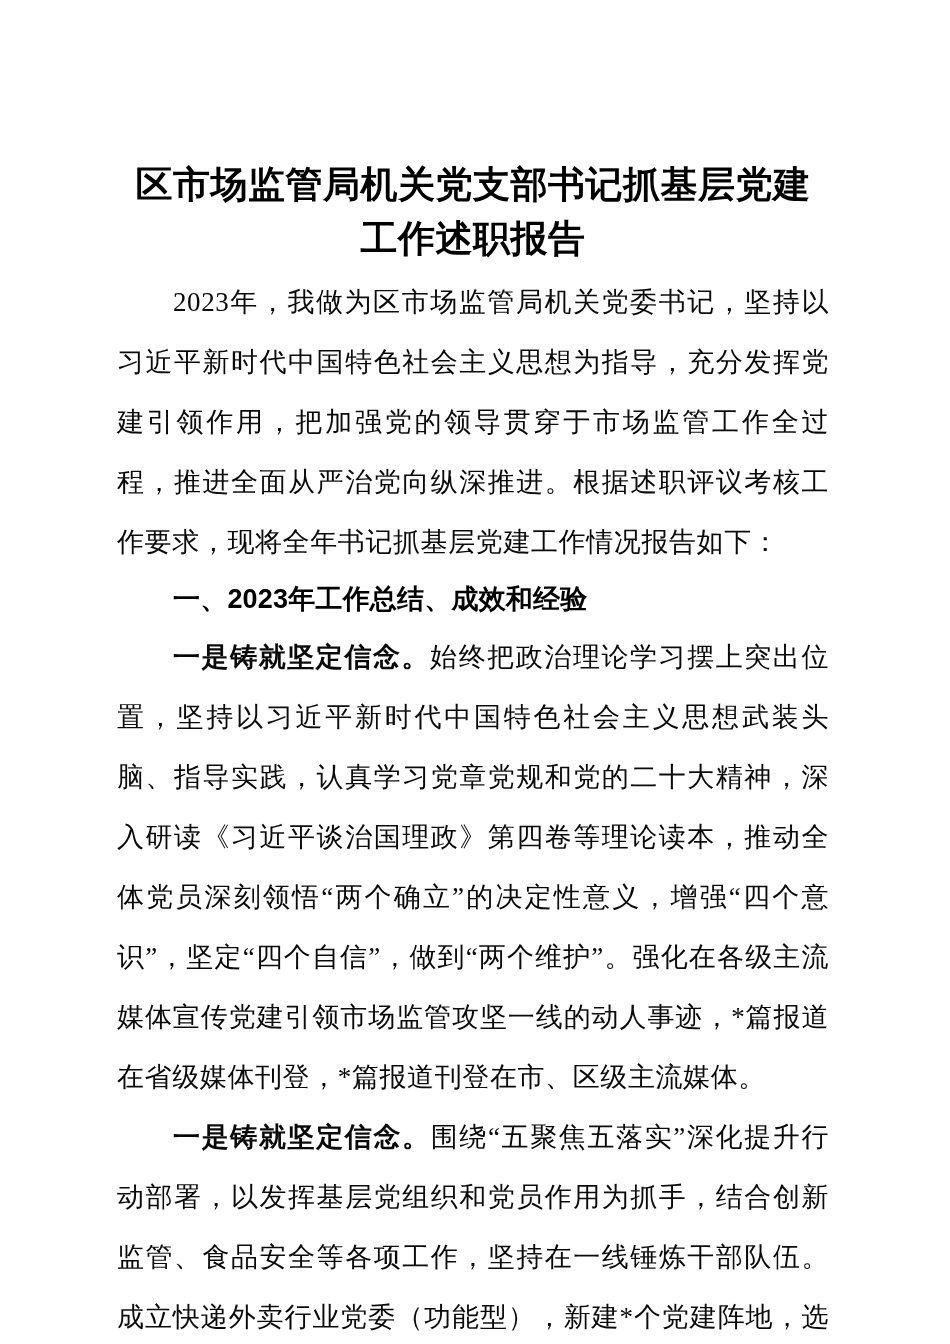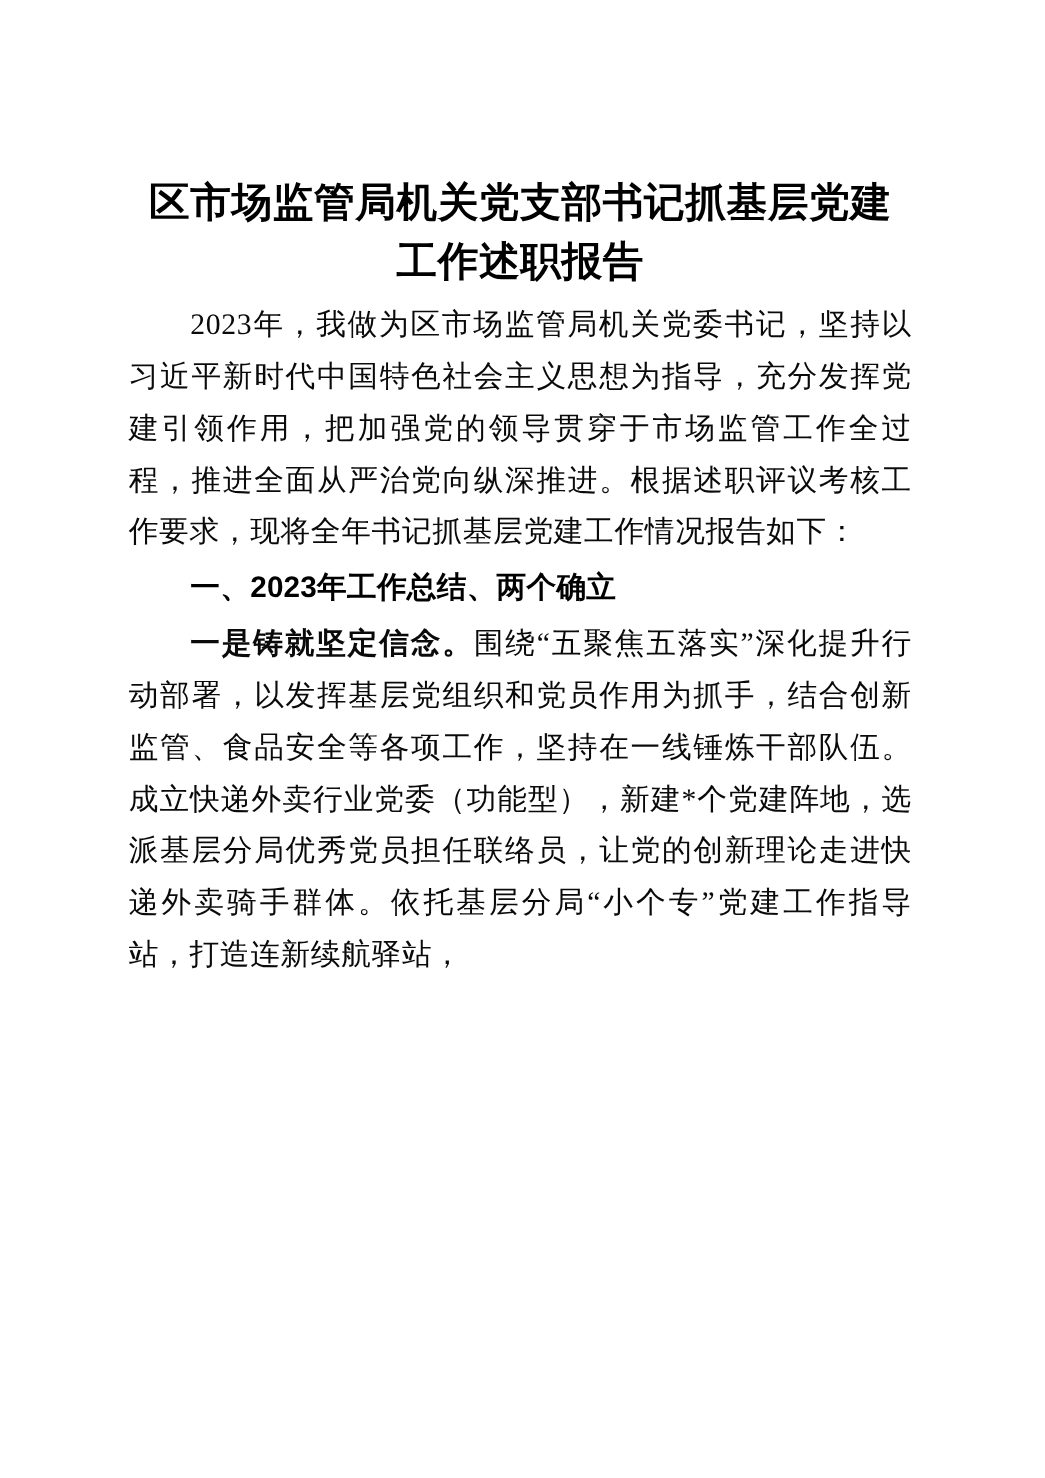--- a/index.html
+++ b/index.html
@@ -48,21 +48,21 @@
     left: 117px;
     top: 272px;
     width: 712px;
   }
 
   p.para {
     margin: 0;
     padding: 0;
     font-family: "Liberation Serif", "DejaVu Serif", serif;
     font-size: 27px;
-    line-height: 47px;
+    line-height: 60px;
     text-align: justify;
     text-align-last: left;
     text-justify: inter-character;
     text-indent: 56px;
     letter-spacing: 0.6px;
     color: #0a0a0a;
     word-break: break-all;
   }
 
   h2.section-heading {
@@ -88,21 +88,24 @@
 <div class="page">
 
   <h1 class="doc-title">区市场监管局机关党支部书记抓基层党建工作述职报告</h1>
 
   <div class="body-block">
 
     <p class="para">
       <span class="lead"></span><span>2023年，我做为区市场监管局机关党委书记，坚持以习近平新时代中国特色社会主义思想为指导，充分发挥党建引领作用，把加强党的领导贯穿于市场监管工作全过程，推进全面从严治党向纵深推进。根据述职评议考核工作要求，现将全年书记抓基层党建工作情况报告如下：</span>
     </p>
 
-    <h2 class="section-heading">一、2023年工作总结、两个确立</h2>
+    <h2 class="section-heading">一、2023年工作总结、成效和经验</h2>
 
+    <p class="para">
+      <span class="lead">一是铸就坚定信念。</span><span>始终把政治理论学习摆上突出位置，坚持以习近平新时代中国特色社会主义思想武装头脑、指导实践，认真学习党章党规和党的二十大精神，深入研读《习近平谈治国理政》第四卷等理论读本，推动全体党员深刻领悟“两个确立”的决定性意义，增强“四个意识”，坚定“四个自信”，做到“两个维护”。强化在各级主流媒体宣传党建引领市场监管攻坚一线的动人事迹，*篇报道在省级媒体刊登，*篇报道刊登在市、区级主流媒体。</span>
+    </p>
 
     <p class="para">
       <span class="lead">一是铸就坚定信念。</span><span>围绕“五聚焦五落实”深化提升行动部署，以发挥基层党组织和党员作用为抓手，结合创新监管、食品安全等各项工作，坚持在一线锤炼干部队伍。成立快递外卖行业党委（功能型），新建*个党建阵地，选派基层分局优秀党员担任联络员，让党的创新理论走进快递外卖骑手群体。依托基层分局“小个专”党建工作指导站，打造连新续航驿站，</span>
     </p>
   </div>
 
 </div>
 
 </body></html>

